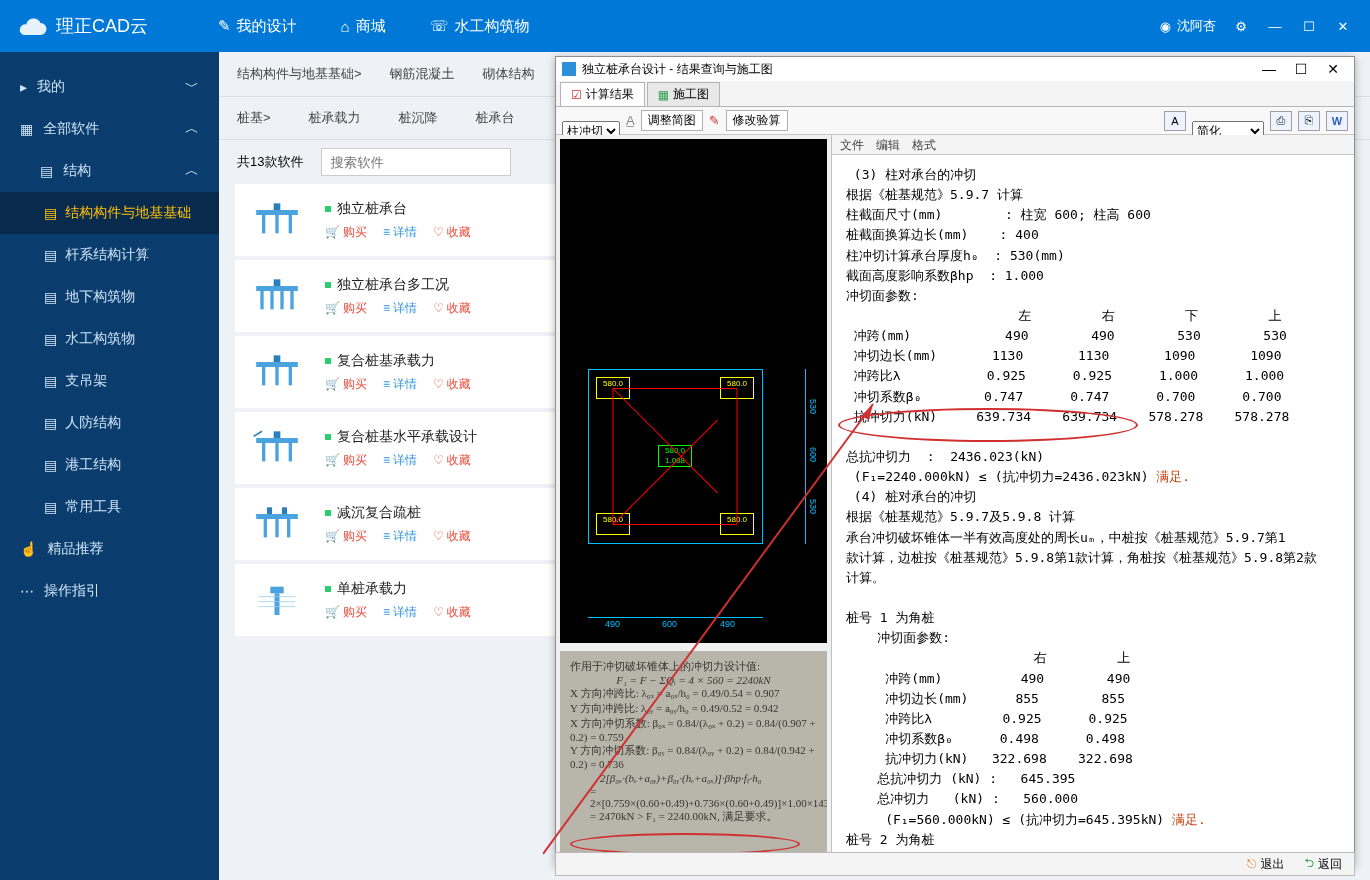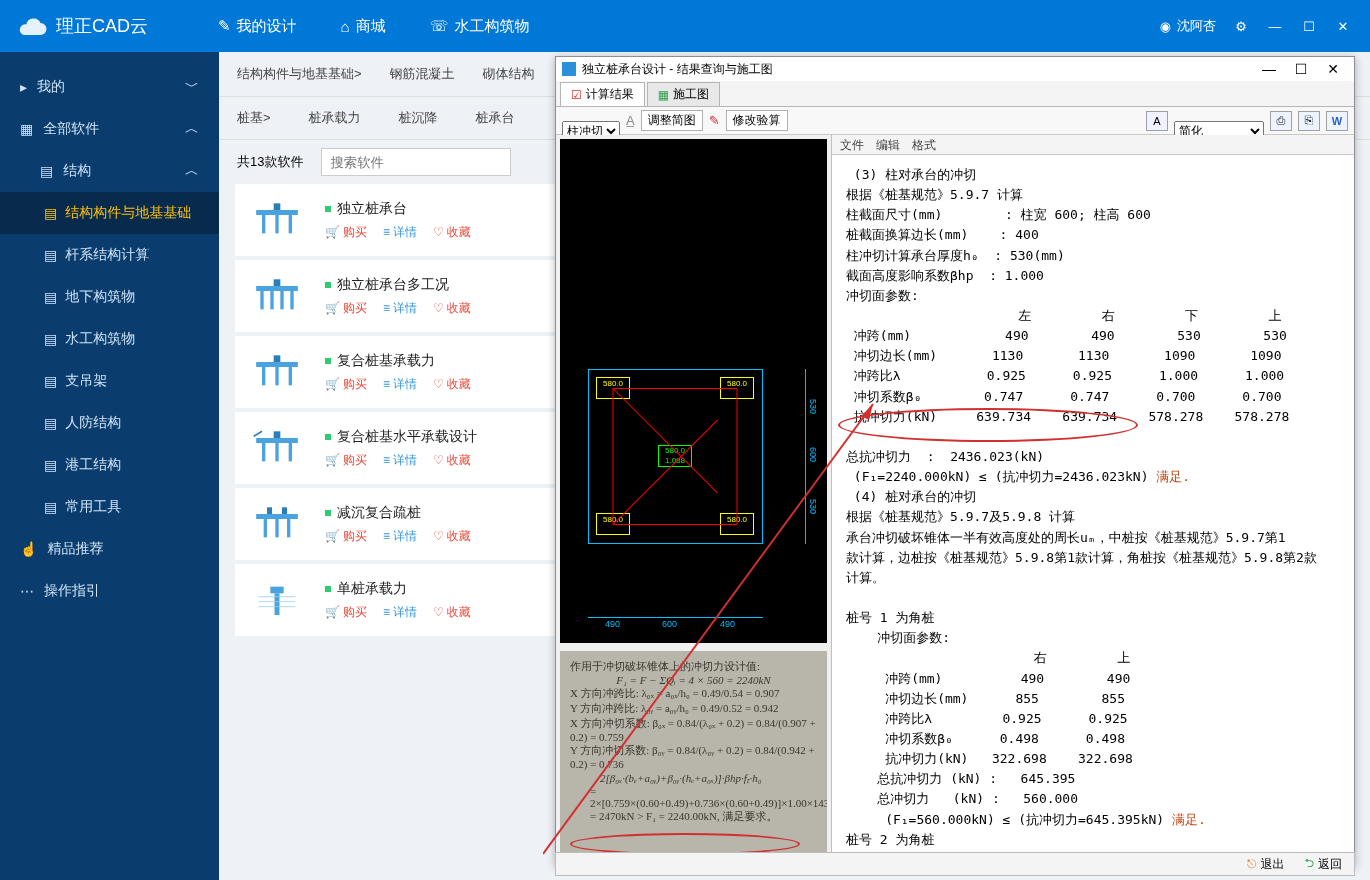--- a/index.html
+++ b/index.html
@@ -402,21 +402,21 @@
       </div>
   </div>
   <div class="toolbar">
     <select><option>柱冲切</option></select>
     <span style="color:#888">A̲</span>
     <span class="tbtn">调整简图</span>
     <span style="color:#d03030">✎</span>
     <span class="tbtn">修改验算</span>
     <span class="spacer"></span>
     <span class="iconbtn">A</span>
-    <select style="width:90px"><option>简化</option></select>
+    <select style="width:72px"><option>简化</option></select>
     <span class="iconbtn">⎙</span>
     <span class="iconbtn">⎘</span>
     <span class="iconbtn" style="color:#2b5fc1;font-weight:bold">W</span>
   </div>
   <div class="body">
     <div class="drawarea">
       <div class="canv">
         <div class="outer"></div>
         <div class="pile" style="left:36px;top:238px">580.0</div>
         <div class="pile" style="left:160px;top:238px">580.0</div>

